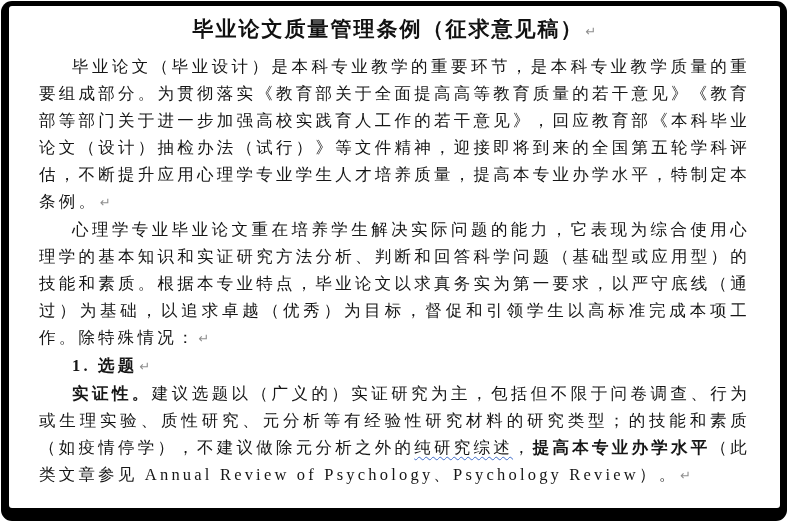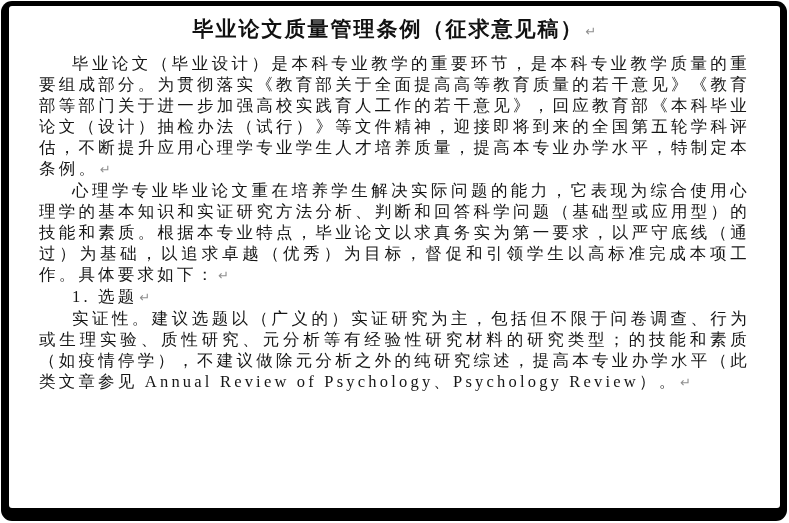--- a/index.html
+++ b/index.html
@@ -37,26 +37,27 @@
     letter-spacing: 2px;
     color: #111111;
     white-space: nowrap;
   }
   p.body-par {
     margin: 0;
     text-indent: 2em;
     text-align: justify;
     font-family: "Liberation Serif", "DejaVu Serif", serif;
     font-size: 16.5px;
-    line-height: 21px;
+    line-height: 27px;
     letter-spacing: 3.2px;
     color: #161616;
   }
-  p.body-par .b { font-weight: 400; }
+  p.body-par .b { font-weight: 700; }
   p.body-par .wavy {
+    text-decoration: underline;
     text-decoration-style: wavy;
     text-decoration-color: #3f6bc9;
     text-decoration-thickness: 1px;
     text-underline-offset: 3px;
   }
   .mark {
     color: #8f8f8f;
     font-family: "DejaVu Sans", sans-serif;
     font-size: 13px;
     letter-spacing: 0;
@@ -68,21 +69,21 @@
 <body>
 
 <div class="frame">
   <div class="page">
     <div class="content">
 
       <h1 class="doc-title"><span>毕业论文质量管理条例（征求意见稿）</span><span class="mark">↵</span></h1>
 
       <p class="body-par"><span>毕业论文（毕业设计）是本科专业教学的重要环节，是本科专业教学质量的重要组成部分。为贯彻落实《教育部关于全面提高高等教育质量的若干意见》《教育部等部门关于进一步加强高校实践育人工作的若干意见》，回应教育部《本科毕业论文（设计）抽检办法（试行）》等文件精神，迎接即将到来的全国第五轮学科评估，不断提升应用心理学专业学生人才培养质量，提高本专业办学水平，特制定本条例。</span><span class="mark">↵</span></p>
 
-      <p class="body-par"><span>心理学专业毕业论文重在培养学生解决实际问题的能力，它表现为综合使用心理学的基本知识和实证研究方法分析、判断和回答科学问题（基础型或应用型）的技能和素质。根据本专业特点，毕业论文以求真务实为第一要求，以严守底线（通过）为基础，以追求卓越（优秀）为目标，督促和引领学生以高标准完成本项工作。具体要求如下：</span><span class="mark">↵</span></p>
+      <p class="body-par"><span>心理学专业毕业论文重在培养学生解决实际问题的能力，它表现为综合使用心理学的基本知识和实证研究方法分析、判断和回答科学问题（基础型或应用型）的技能和素质。根据本专业特点，毕业论文以求真务实为第一要求，以严守底线（通过）为基础，以追求卓越（优秀）为目标，督促和引领学生以高标准完成本项工作。除特殊情况：</span><span class="mark">↵</span></p>
 
       <p class="body-par"><span class="b">1. 选题</span><span class="mark">↵</span></p>
 
 
 
       <p class="body-par"><span class="b">实证性。</span><span>建议选题以（广义的）实证研究为主，包括但不限于问卷调查、行为或生理实验、质性研究、元分析等有经验性研究材料的研究类型；的技能和素质（如疫情停学），不建议做除元分析之外的</span><span class="wavy">纯研究综述</span><span>，</span><span class="b">提高本专业办学水平</span><span>（此类文章参见 Annual Review of Psychology、Psychology Review）。</span><span class="mark">↵</span></p>
 
     </div>
   </div>
 </div>

